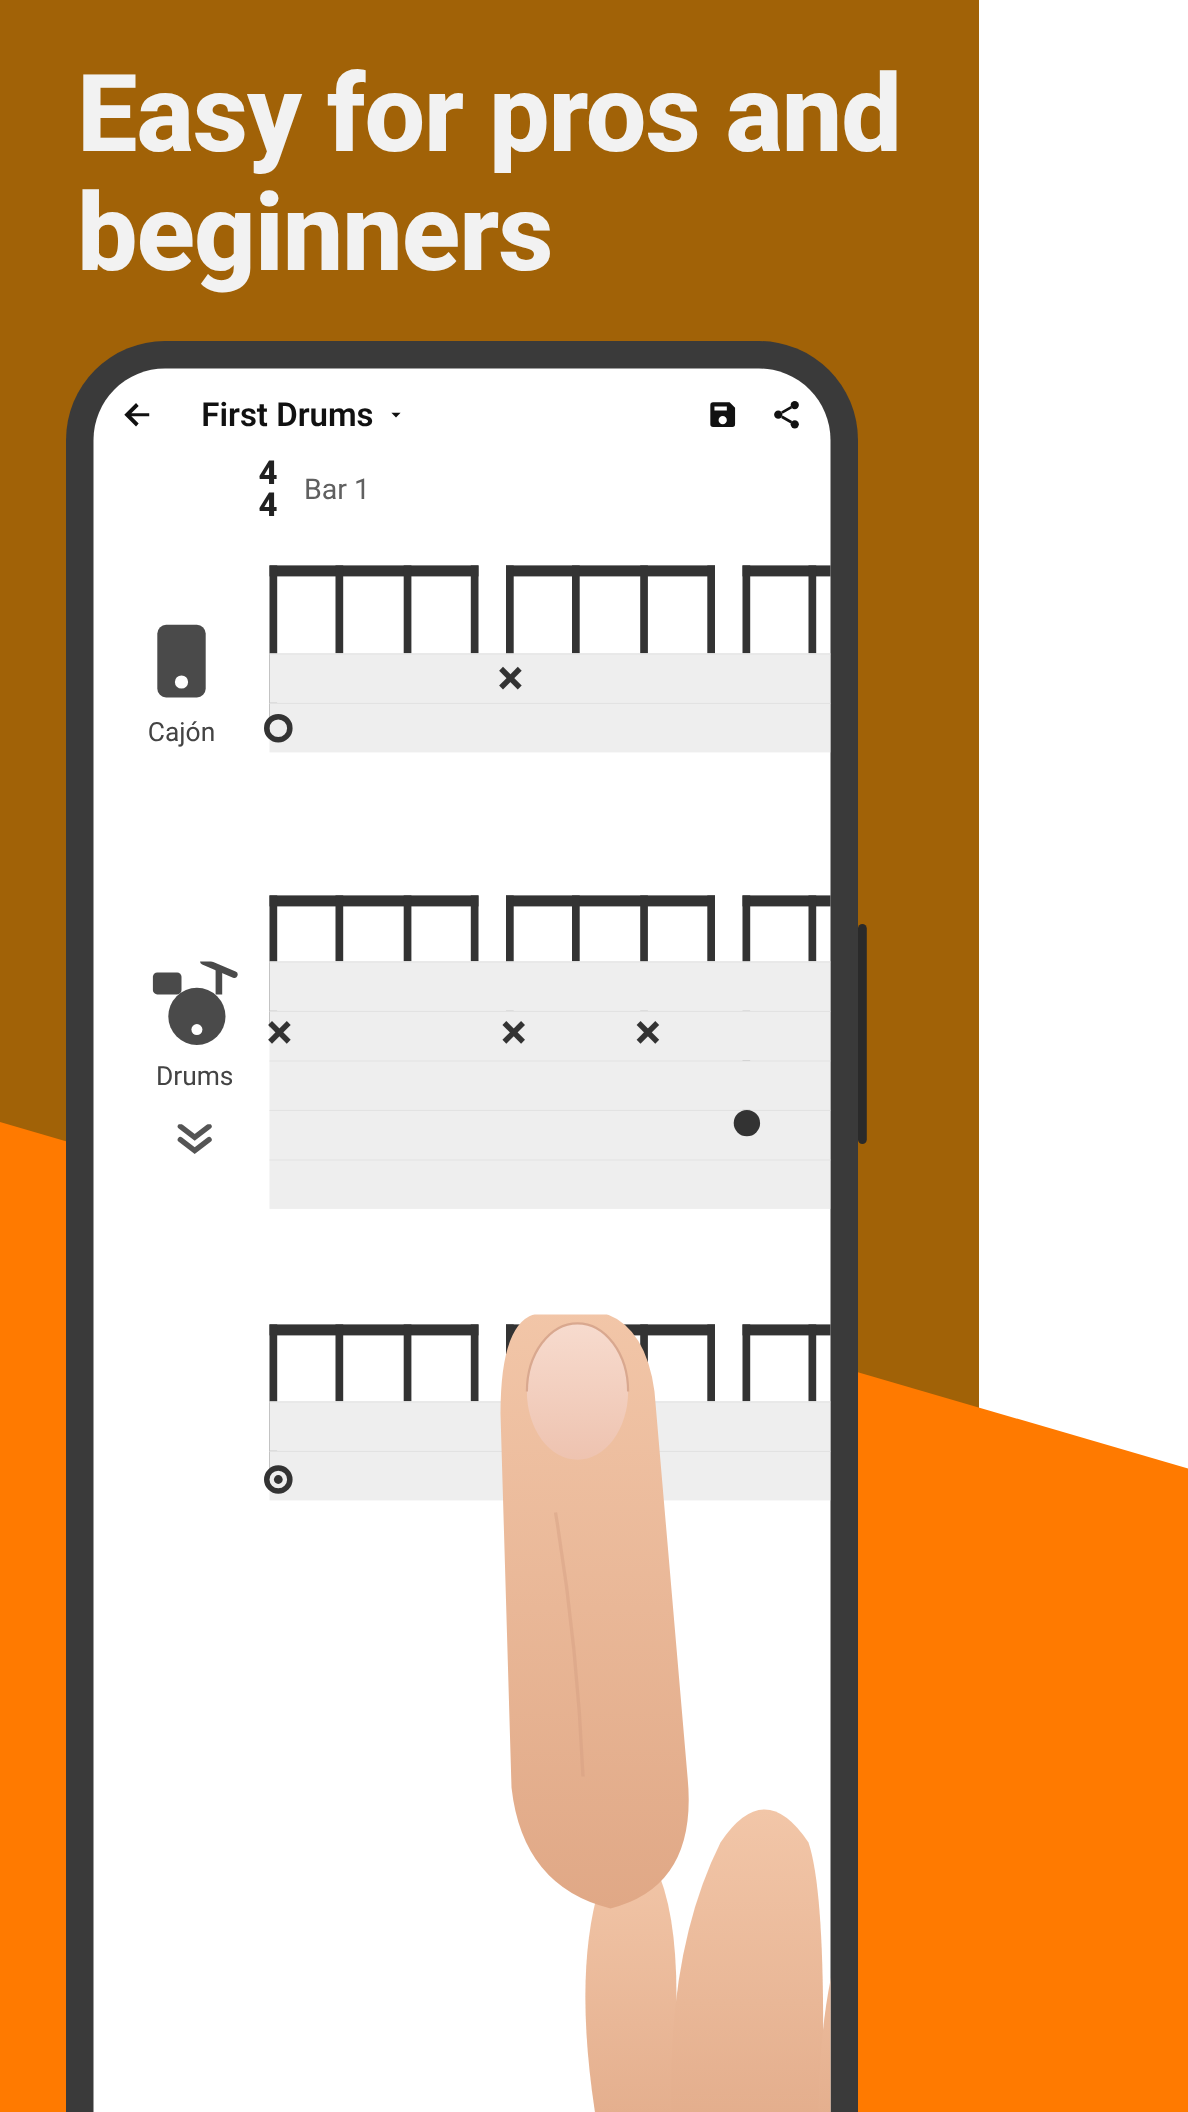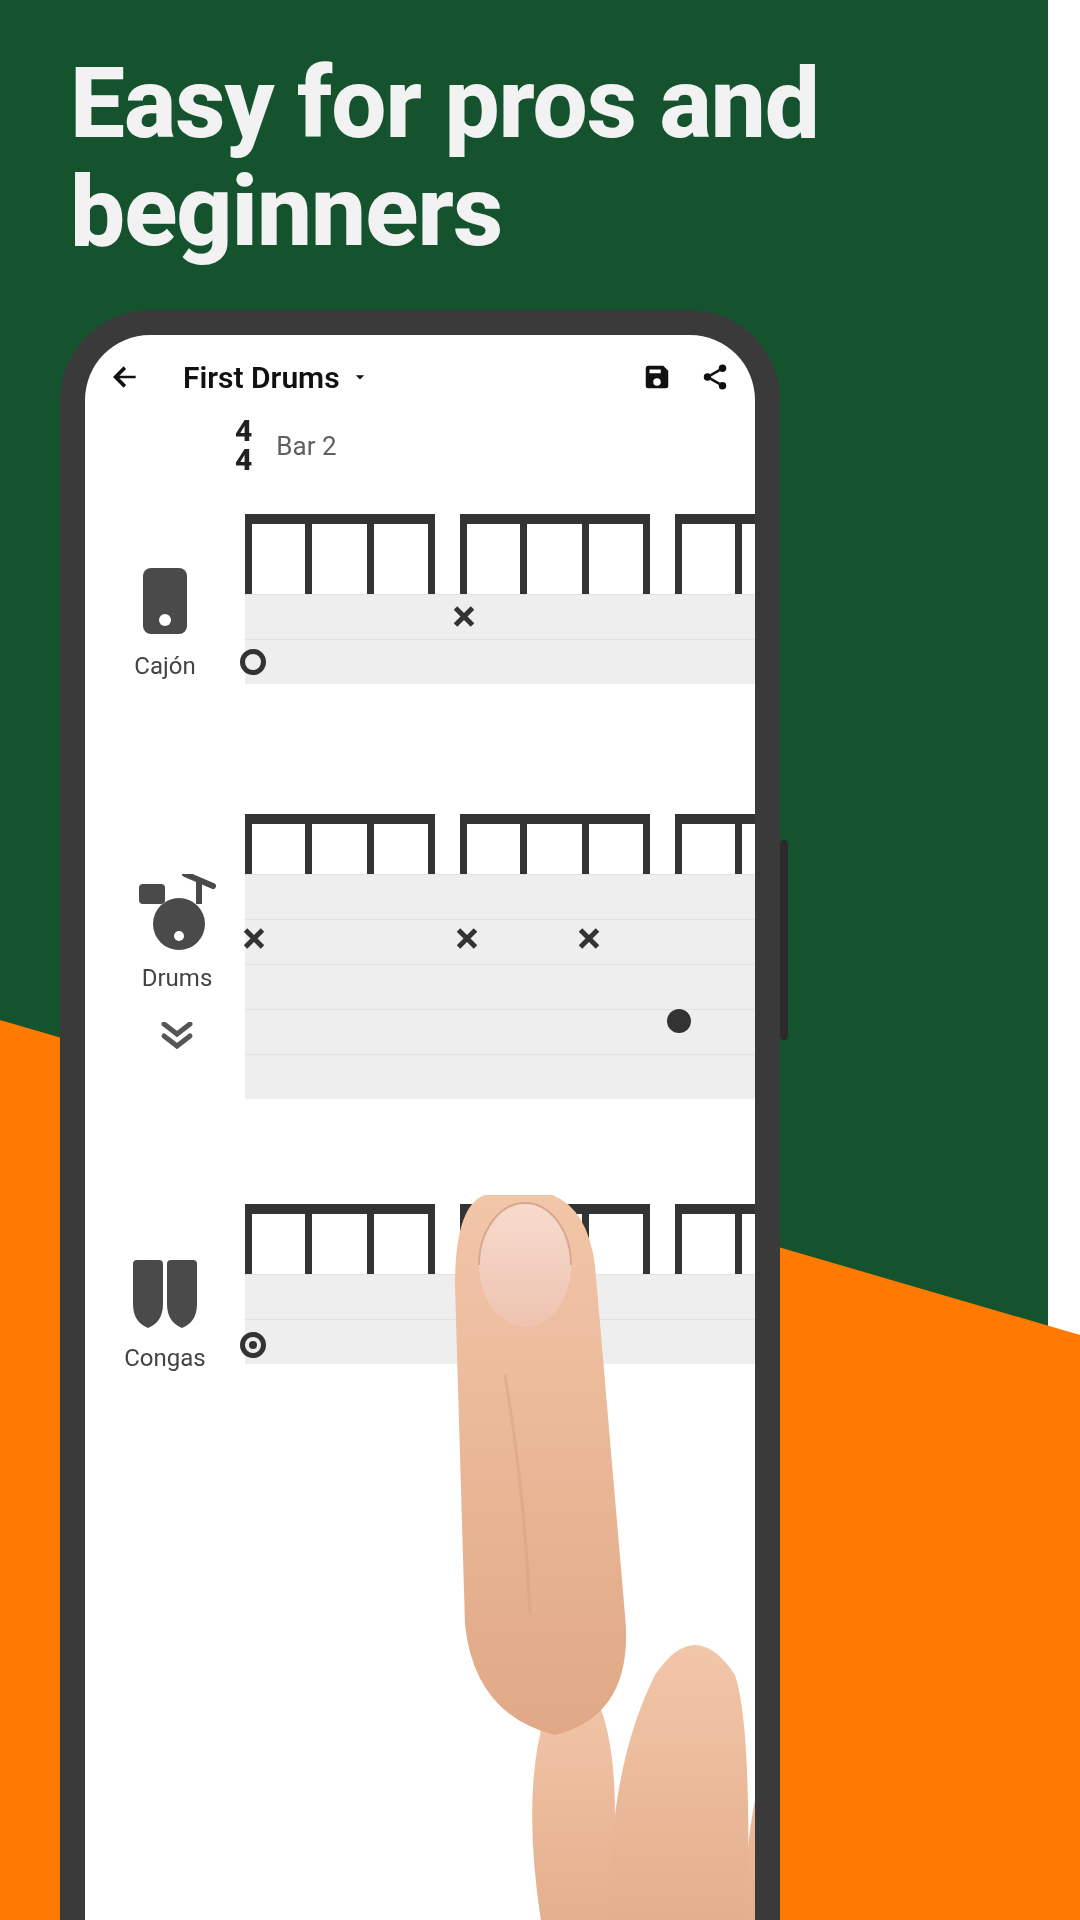--- a/index.html
+++ b/index.html
@@ -1,21 +1,21 @@
 <!DOCTYPE html>
 <html><head>
 <meta charset="utf-8">
 <style>
   * { box-sizing: border-box; margin: 0; padding: 0; }
   html, body { width: 1080px; height: 1920px; overflow: hidden; font-family: -apple-system, BlinkMacSystemFont, 'Segoe UI', Roboto, Helvetica, Arial, sans-serif; }
   .stage {
     position: relative;
-    width: 1048px;
+    width: 890px;
     height: 1920px;
-    background: #14532d;
+    background: #a16207;
   }
   .orange-wedge {
     position: absolute;
     left: 0; bottom: 0;
     width: 1080px; height: 900px;
     background: #ff7a00;
     clip-path: polygon(0% 100%, 100% 100%, 100% 35%, 0% 0%);
   }
   .headline {
     position: absolute;
@@ -269,21 +269,21 @@
             <path d="M8.6 13.5l7 4M8.6 10.5l7-4" stroke="#111" stroke-width="2"></path>
           </svg>
         </div>
       </div>
 
       <div class="meta-row">
         <div class="timesig">
           <div>4</div>
           <div>4</div>
         </div>
-        <div class="bar-label">Bar 2</div>
+        <div class="bar-label">Bar 1</div>
       </div>
 
       <div class="lane-area">
 
         <div class="lane cajon">
           <div class="inst-col">
             <svg width="56" height="76" viewBox="0 0 56 76">
               <rect x="6" y="4" width="44" height="66" rx="8" fill="#4a4a4a"></rect>
               <circle cx="28" cy="56" r="6" fill="#fff"></circle>
             </svg>
@@ -366,27 +366,20 @@
               <div class="staff-row"></div>
             </div>
             <div class="note x" style="left:-5px; top:110px;"></div>
             <div class="note x" style="left:208px; top:110px;"></div>
             <div class="note x" style="left:330px; top:110px;"></div>
             <div class="note filled" style="left:422px; top:195px;"></div>
           </div>
         </div>
 
         <div class="lane congas">
-          <div class="inst-col">
-            <svg width="76" height="78" viewBox="0 0 76 78">
-              <path d="M10 6 h22 a4 4 0 0 1 4 4 v40 q0 18 -15 24 q-15 -6 -15 -24 V10 a4 4 0 0 1 4 -4 z" fill="#4a4a4a"></path>
-              <path d="M44 6 h22 a4 4 0 0 1 4 4 v40 q0 18 -15 24 q-15 -6 -15 -24 V10 a4 4 0 0 1 4 -4 z" fill="#4a4a4a"></path>
-            </svg>
-            <div class="label">Congas</div>
-          </div>
           <div class="notation">
             <div class="beam-group" style="left:0; width:190px; height:80px;">
               <div class="beam-top"></div>
               <div class="stem" style="left:0; height:140px;"></div>
               <div class="stem" style="left:60px; height:70px;"></div>
               <div class="stem" style="left:122px; height:70px;"></div>
               <div class="stem" style="left:183px; height:70px;"></div>
             </div>
             <div class="beam-group" style="left:215px; width:190px; height:80px;">
               <div class="beam-top"></div>

